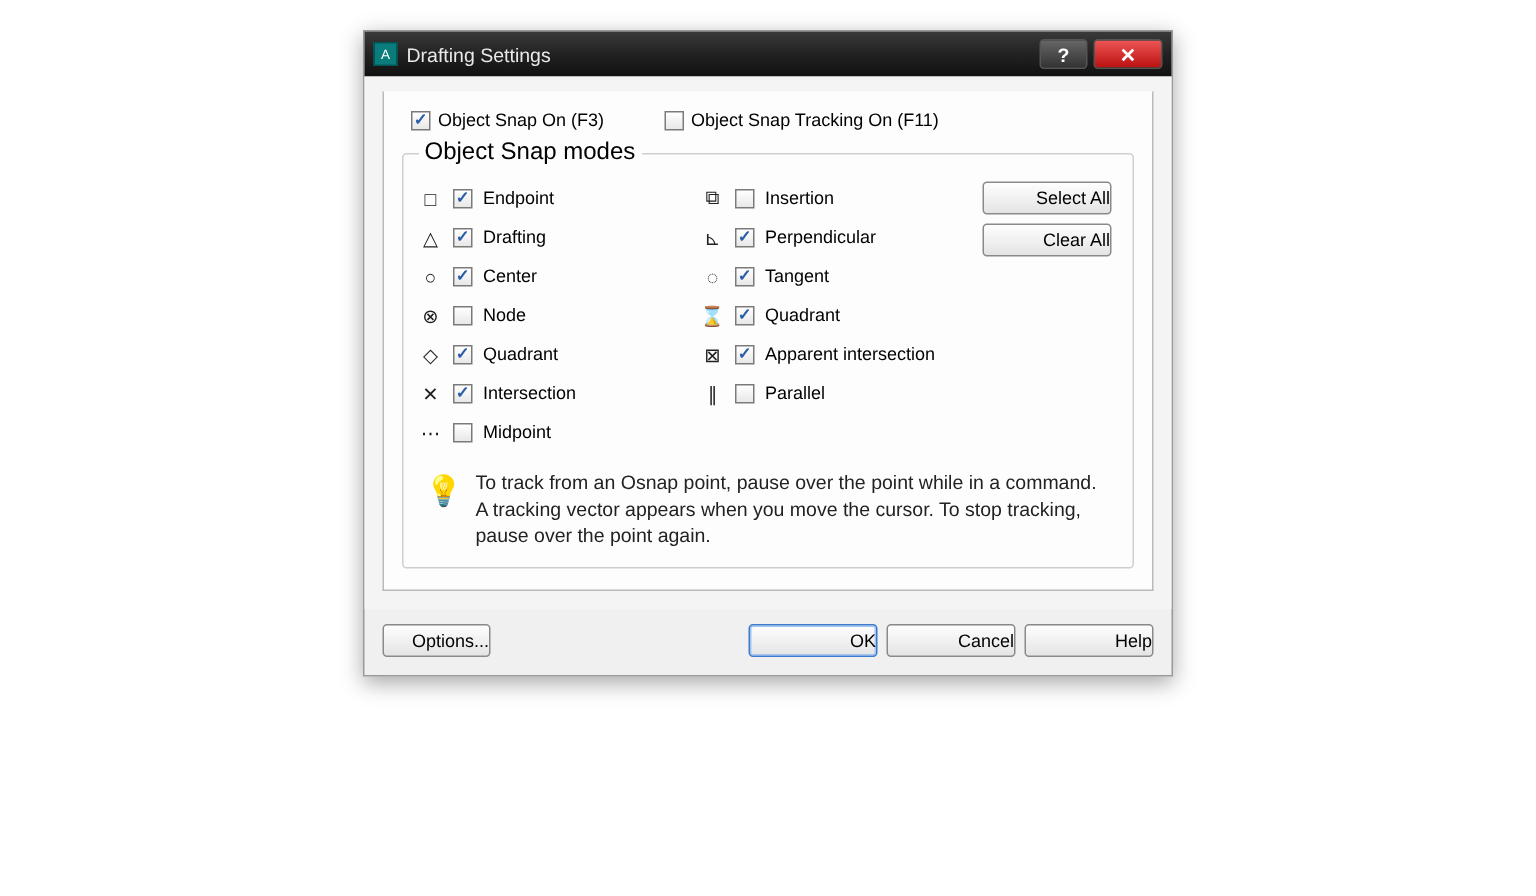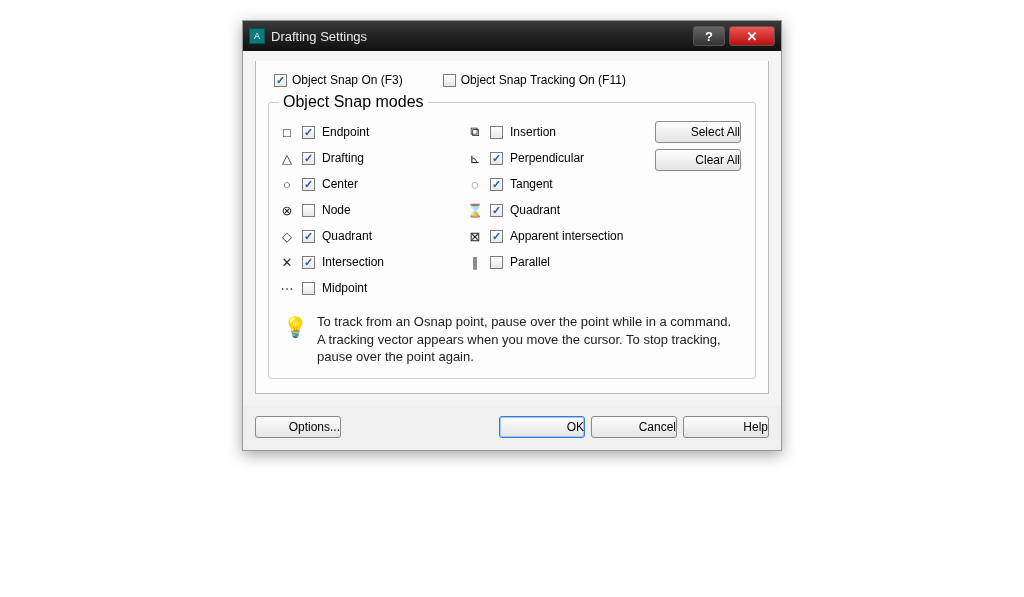--- a/index.html
+++ b/index.html
@@ -161,21 +161,21 @@
     color:#222;
     line-height:1.35;
   }
   .bottombar {
     display:flex;
     align-items:center;
     padding: 10px 12px 12px 12px;
   }
   .bottombar .spacer { flex:1; }
   .bottombar .btn { width: 86px; margin-left: 6px;}
-  .bottombar .btn.options { width: 86px; margin-left:0;}
+  .bottombar .btn.options { width: 72px; margin-left:0;}
   .bottombar .btn.primary { border-color:#3d7bcc; box-shadow:0 0 0 1px #9fc5f3 inset;}
 </style>
 </head>
 <body>
 
 <div class="dialog">
   <div class="titlebar">
     <div class="app-icon">A</div>
     <div class="title">Drafting Settings</div>
     <div class="spacer"></div>

